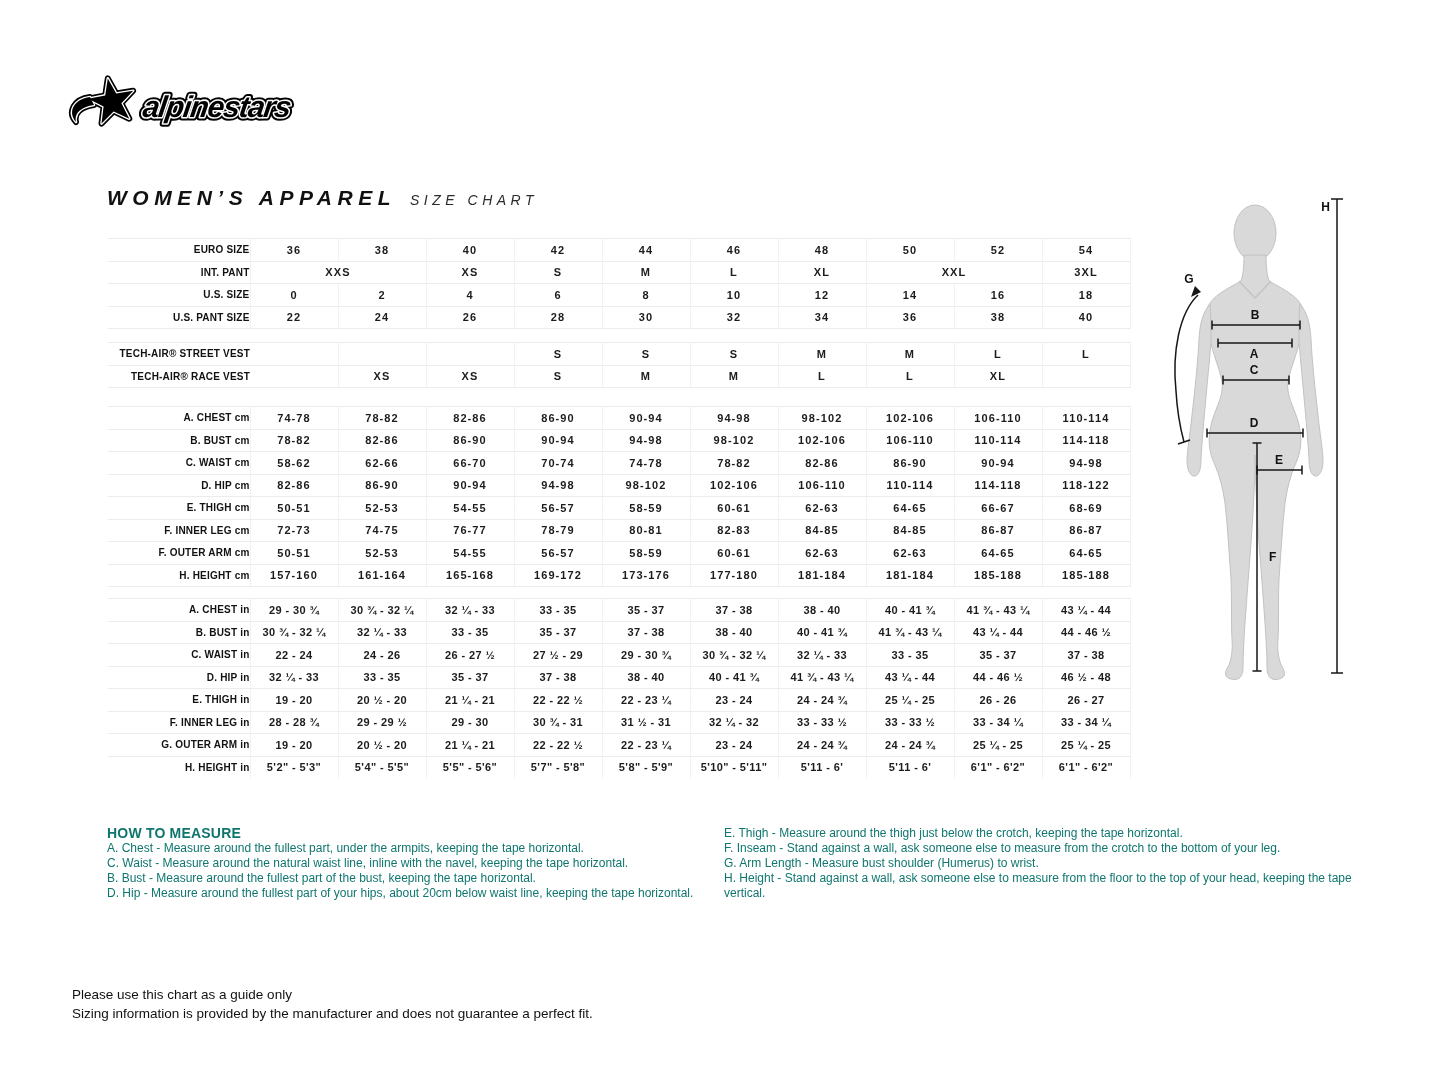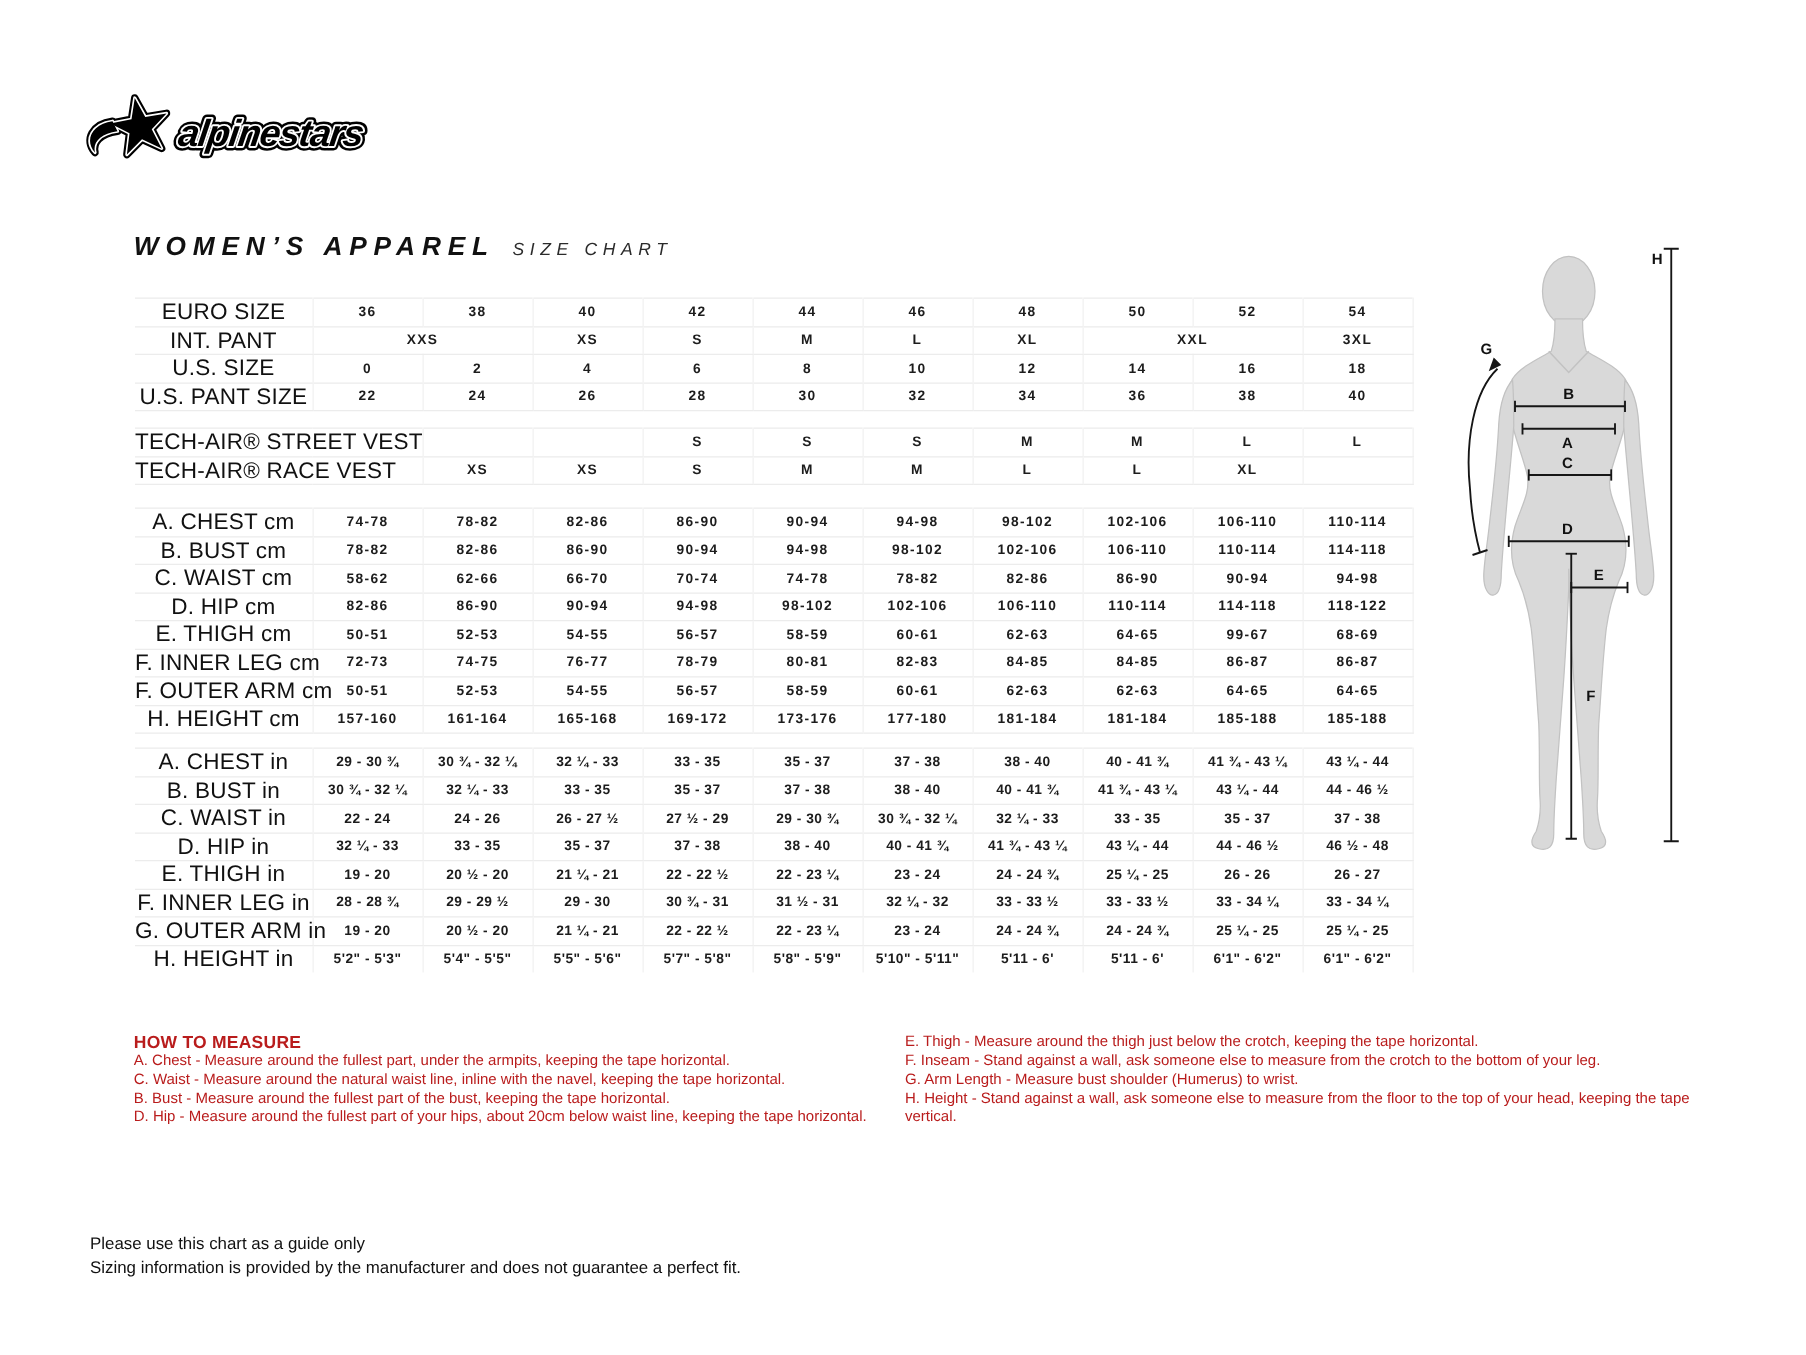--- a/index.html
+++ b/index.html
@@ -21,38 +21,38 @@
   .title{position:absolute;left:107px;top:186px;font-style:italic;white-space:nowrap;}
   .t-main{font-weight:bold;font-size:21px;letter-spacing:5.5px;color:#111;margin-top:18px;}
   .t-sub{font-weight:normal;font-size:14px;letter-spacing:4.5px;color:#2b2b2b;margin-left:14px;}
 
   
   table.szt{position:absolute;left:108px;width:1022px;border-collapse:collapse;table-layout:fixed;
             border-top:1px solid #ececec;}
   .szt col.lbl{width:142px;}
   .szt col.val{width:88px;}
   .szt th,.szt td{height:21.5px;padding:0;border-bottom:1px solid #ececec;white-space:nowrap;overflow:visible;}
-  .szt th{text-align:center;font-size:18px;font-weight:normal;letter-spacing:0.2px;color:#111;}
+  .szt th{text-align:right;font-size:10px;font-weight:bold;letter-spacing:0.2px;color:#111;}
   .szt td{text-align:center;font-size:11px;font-weight:bold;letter-spacing:1.1px;color:#1c1c1c;
           border-left:1px solid #f1f1f1;}
   .szt td:last-child{border-right:1px solid #f1f1f1;}
   #t1{top:238px;} #t2{top:342px;} #t3{top:406px;} #t4{top:598px;}
   #t2 td:first-of-type{border-left:none;}
   #t4 td{letter-spacing:0.4px;}
   #t4 tr:last-child th,#t4 tr:last-child td{border-bottom:none;}
 
   
   .figure{position:absolute;left:1165px;top:193px;width:270px;height:500px;}
   .figure .sil{fill:#d9d9d9;stroke:#c2c2c2;stroke-width:1;}
   .figure .crease{fill:none;stroke:#c2c2c2;stroke-width:1.2;}
   .figure .mline{stroke:#161616;stroke-width:1.5;fill:none;}
   .figure text{font-family:"Liberation Sans",sans-serif;font-weight:bold;font-size:12px;fill:#111;}
 
   
-  .howto{position:absolute;top:826px;font-size:12px;line-height:15px;color:#b91c1c;}
+  .howto{position:absolute;top:826px;font-size:12px;line-height:15px;color:#0f766e;}
   .howto-left{left:107px;width:680px;}
   .howto-right{left:724px;width:640px;}
   .howto-head{font-size:14px;font-weight:bold;letter-spacing:0.2px;margin:0 0 14px 0;}
   .howto p{margin:0;}
   .howto-left p{white-space:nowrap;}
 
   
   .footer{position:absolute;left:72px;top:985px;font-size:13.5px;line-height:19px;color:#111;}
 </style>
 </head>
@@ -264,21 +264,21 @@
         <tr>
         <th>E. THIGH cm</th>
         <td>50-51</td>
           <td>52-53</td>
           <td>54-55</td>
           <td>56-57</td>
           <td>58-59</td>
           <td>60-61</td>
           <td>62-63</td>
           <td>64-65</td>
-          <td>99-67</td>
+          <td>66-67</td>
           <td>68-69</td>
       </tr>
         <tr>
         <th>F. INNER LEG cm</th>
         <td>72-73</td>
           <td>74-75</td>
           <td>76-77</td>
           <td>78-79</td>
           <td>80-81</td>
           <td>82-83</td>

